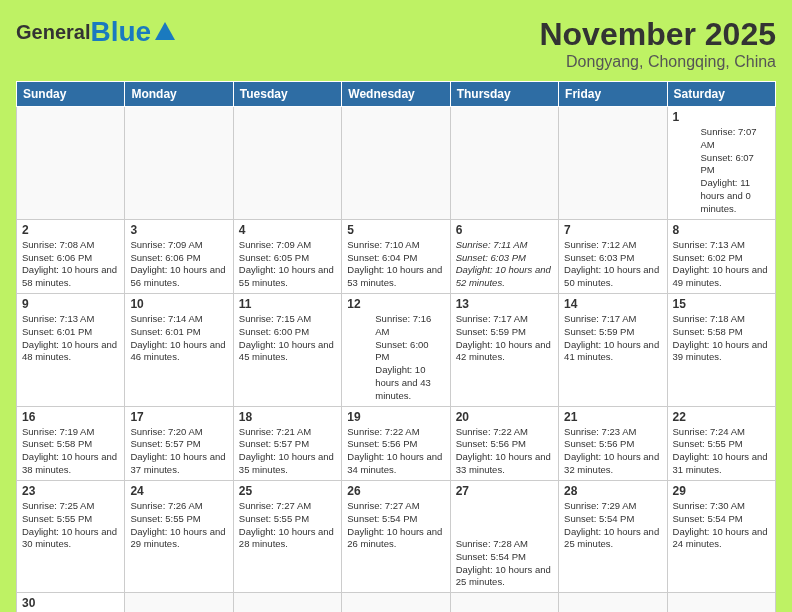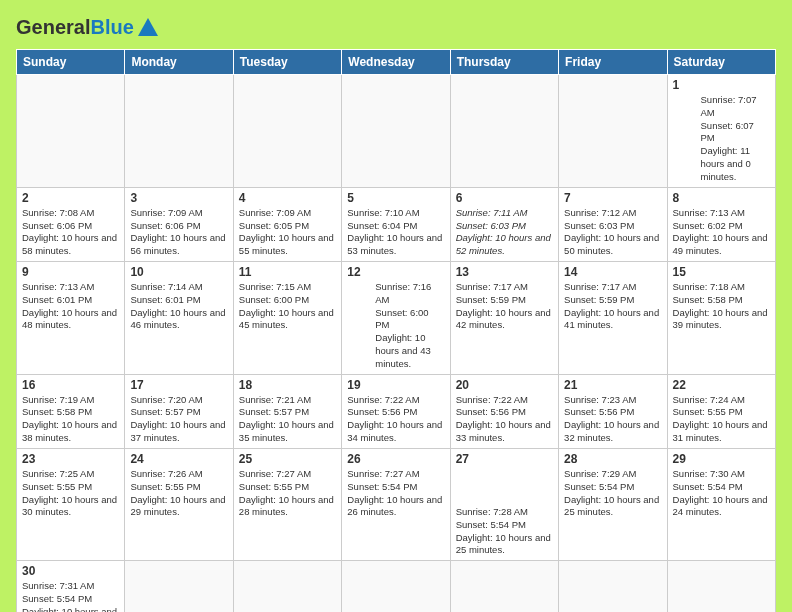--- a/index.html
+++ b/index.html
@@ -29,21 +29,21 @@
     .logo-text {
       display: flex;
       align-items: center;
     }
     .logo-general {
       font-size: 20px;
       font-weight: bold;
       color: #333;
     }
     .logo-blue {
-      font-size: 20px;
+      font-size: 28px;
       font-weight: bold;
       color: #1a7abf;
     }
     .logo-triangle {
       width: 0;
       height: 0;
       border-left: 10px solid transparent;
       border-right: 10px solid transparent;
       border-bottom: 18px solid #1a7abf;
       margin-left: 4px;
@@ -104,20 +104,24 @@
 
 <div class="page">
   <div class="header">
     <div class="logo">
       <div class="logo-text">
         <span class="logo-general">General</span>
         <span class="logo-blue">Blue</span>
         <div class="logo-triangle"></div>
       </div>
     </div>
+    <div class="title-block">
+      <div class="month-year">November 2025</div>
+      <div class="location">Dongyang, Chongqing, China</div>
+    </div>
   </div>
 
   <table class="calendar">
     <thead>
       <tr>
       <th>Sunday</th>
           <th>Monday</th>
           <th>Tuesday</th>
           <th>Wednesday</th>
           <th>Thursday</th>

